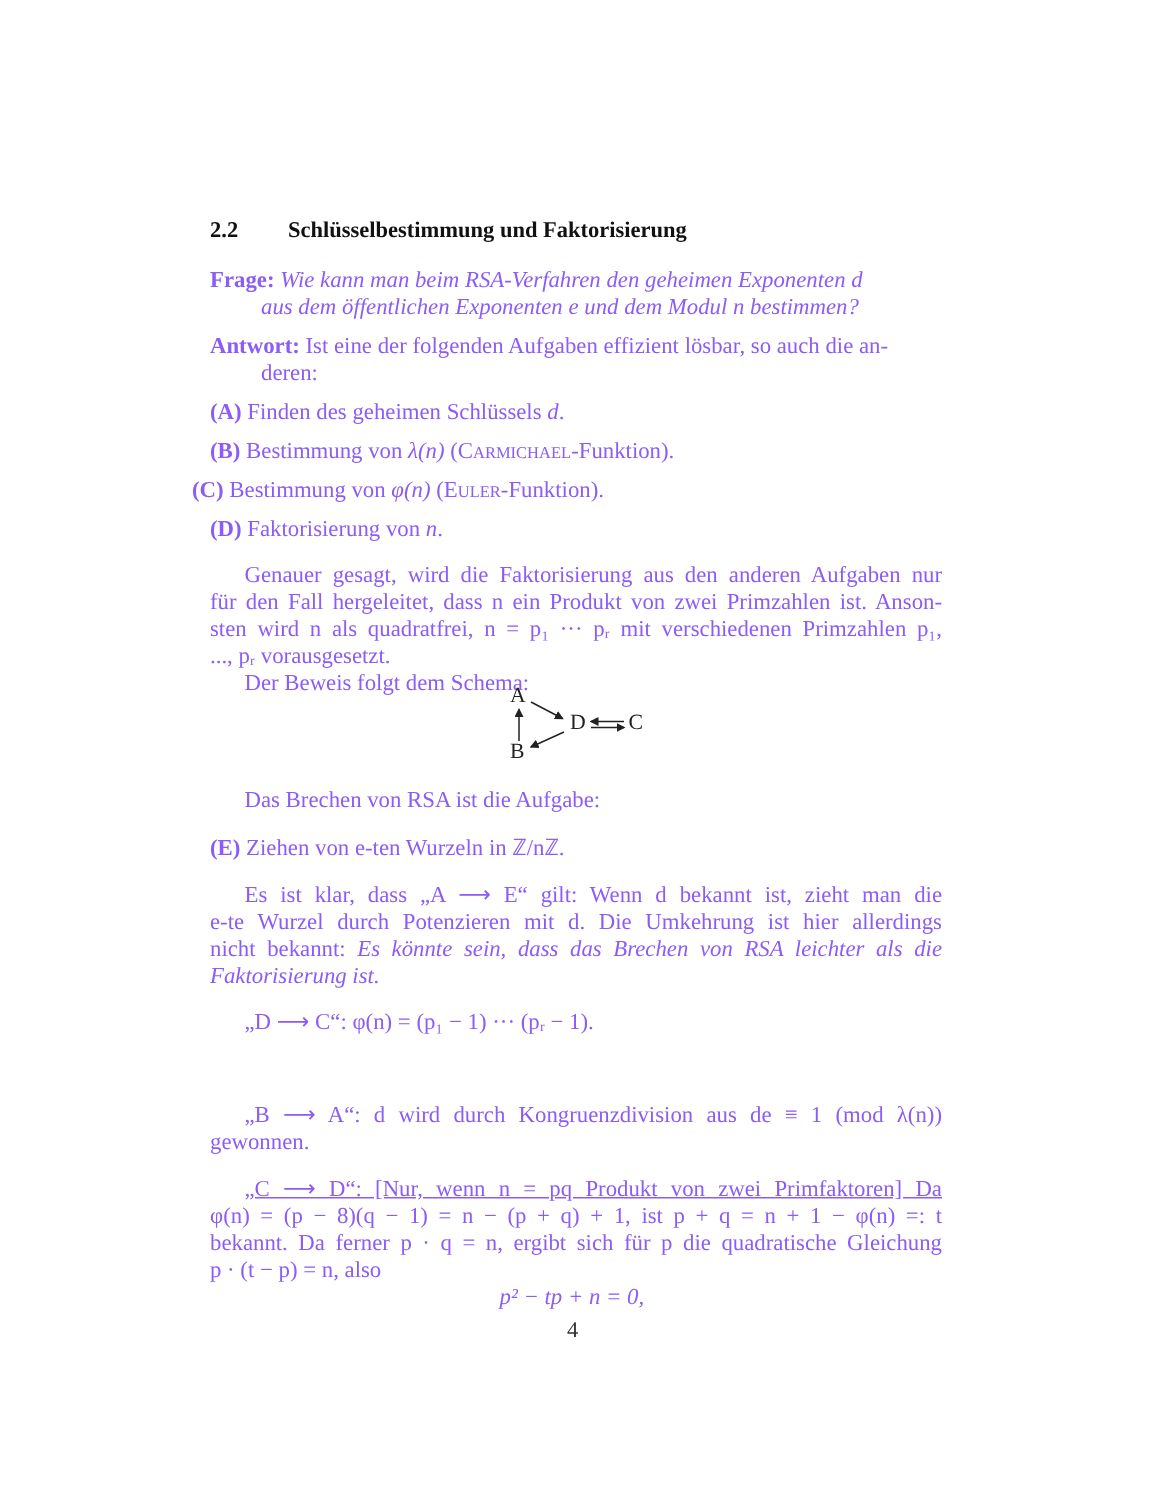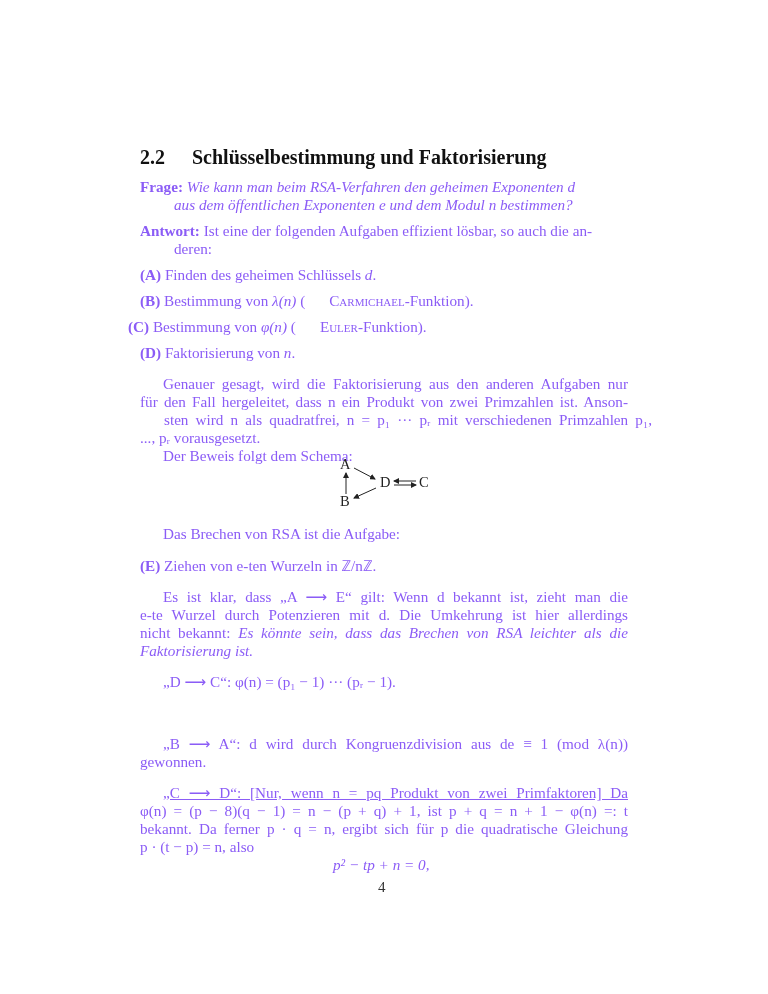--- a/index.html
+++ b/index.html
@@ -3,22 +3,22 @@
 <meta charset="utf-8">
 <style>
   html, body { margin:0; padding:0; background:#ffffff; }
   body { width:768px; height:994px; position:relative; overflow:hidden;
          font-family:"DejaVu Serif", "Liberation Serif", serif; color:#1a1a1a; }
   .page { position:absolute; left:0; top:0; width:768px; height:994px; }
   .txt { position:absolute; font-family:"Liberation Serif", serif; font-size:15.2px; line-height:18.5px; color:#8b5cf6; white-space:nowrap; }
   .justify { white-space:normal; text-align:justify; text-align-last:justify; }
   .b { font-weight:bold; }
   .i { font-style:italic; }
-  .sc { font-variant:small-caps;margin-left:24px; }
-  .h2 { position:absolute; left:140px; top:146px; font-family:"Liberation Serif", serif; font-weight:bold; font-size:20px; color:#111; white-space:nowrap; }
+  .sc { font-variant:small-caps; }
+  .h2 { position:absolute; left:140px; top:146px; font-family:"Liberation Serif", serif; font-weight:bold; font-size:15px; color:#111; white-space:nowrap; }
   .h2 .num { display:inline-block; width:52px; }
   .diagram { position:absolute; left:330px; top:456px; width:110px; height:56px; }
   .diagram .lbl { position:absolute; font-family:"Liberation Serif", serif; font-size:14.5px; color:#222; }
   .pagenum { position:absolute; left:378px; top:878px; font-family:"Liberation Serif", serif; font-size:15px; color:#333; }
 </style>
 </head>
 <body>
 
 <div class="page">
 
@@ -50,21 +50,21 @@
     <span class="b">(C)</span>
     <span>Bestimmung von </span><span class="i">φ(n)</span><span> (</span><span class="sc">Euler</span><span>-Funktion).</span>
   </div>
   <div class="txt" style="left:140px; top:344px;">
     <span class="b">(D)</span>
     <span>Faktorisierung von </span><span class="i">n</span><span>.</span>
   </div>
 
   <div class="txt justify" style="left:163px; top:375px; width:465px;">Genauer gesagt, wird die Faktorisierung aus den anderen Aufgaben nur</div>
   <div class="txt justify" style="left:140px; top:393px; width:488px;">für den Fall hergeleitet, dass n ein Produkt von zwei Primzahlen ist. Anson-</div>
-  <div class="txt justify" style="left:140px; top:411px; width:488px;margin-left:24px;">sten wird n als quadratfrei, n = p₁ ··· pᵣ mit verschiedenen Primzahlen p₁,</div>
+  <div class="txt justify" style="left:140px; top:411px; width:488px;">sten wird n als quadratfrei, n = p₁ ··· pᵣ mit verschiedenen Primzahlen p₁,</div>
   <div class="txt" style="left:140px; top:429px;">..., pᵣ vorausgesetzt.</div>
   <div class="txt" style="left:163px; top:437px; margin-top:10px;">Der Beweis folgt dem Schema:</div>
 
   <div class="diagram">
     <svg width="110" height="56" viewBox="0 0 110 56" style="position:absolute;left:0;top:0;">
       <defs>
         <marker id="ah" markerWidth="6" markerHeight="6" refX="5" refY="3" orient="auto">
           <path d="M0,0 L6,3 L0,6 Z" fill="#222"></path>
         </marker>
       </defs>

